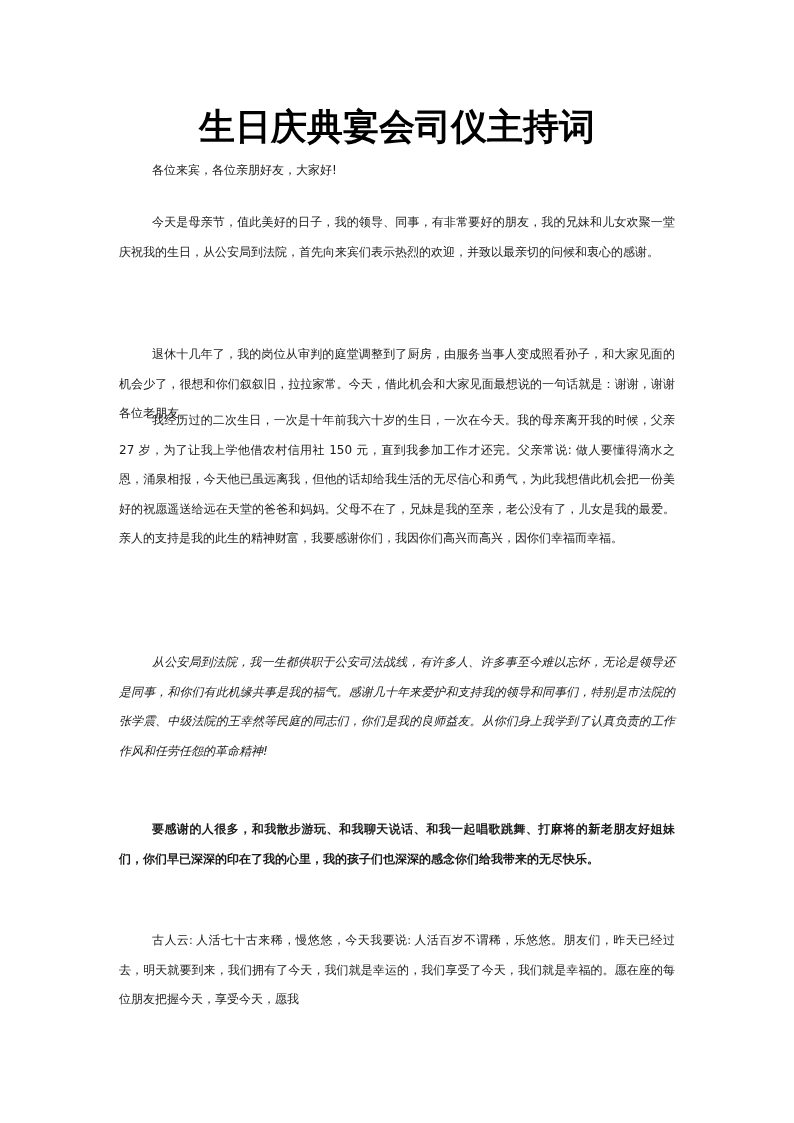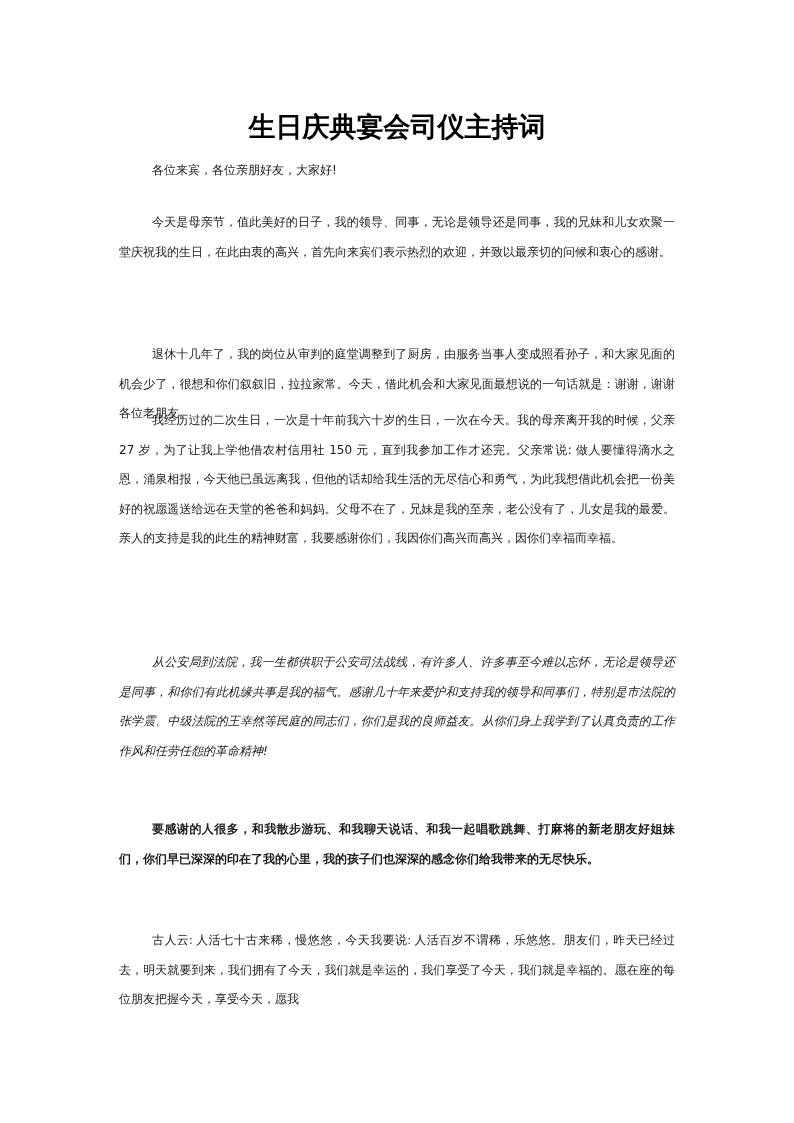--- a/index.html
+++ b/index.html
@@ -4,35 +4,35 @@
 <style>
   html, body { margin: 0; padding: 0; background: #ffffff; }
   body { width: 794px; height: 1123px; position: relative; overflow: hidden; }
   .page {
     position: absolute; left: 119px; top: 0; width: 556px;
     font-family: "DejaVu Sans", "Liberation Sans", sans-serif;
     color: #1a1a1a;
   }
   .title {
     position: absolute; left: 0; width: 556px; top: 107px;
-    text-align: center; font-size: 27px; font-weight: bold; color: #000;
+    text-align: center; font-size: 36px; font-weight: bold; color: #000;
     letter-spacing: 0px; line-height: 40px; margin: 0;
   }
   .para {
     position: absolute; left: 0; width: 556px; margin: 0;
     font-size: 12px; line-height: 29.6px; text-indent: 33px;
     text-align: justify; text-justify: inter-character; word-break: break-all;
   }
 </style>
 </head>
 <body>
 
 <div class="page">
   <h1 class="title">生日庆典宴会司仪主持词</h1>
 
   <p class="para" style="top:156px;">各位来宾，各位亲朋好友，大家好!</p>
-  <p class="para" style="top:208px;">今天是母亲节，值此美好的日子，我的领导、同事，无论是领导还是同事，我的兄妹和儿女欢聚一堂庆祝我的生日，在此由衷的高兴，首先向来宾们表示热烈的欢迎，并致以最亲切的问候和衷心的感谢。</p>
+  <p class="para" style="top:208px;">今天是母亲节，值此美好的日子，我的领导、同事，有非常要好的朋友，我的兄妹和儿女欢聚一堂庆祝我的生日，从公安局到法院，首先向来宾们表示热烈的欢迎，并致以最亲切的问候和衷心的感谢。</p>
   <p class="para" style="top:340px;">退休十几年了，我的岗位从审判的庭堂调整到了厨房，由服务当事人变成照看孙子，和大家见面的机会少了，很想和你们叙叙旧，拉拉家常。今天，借此机会和大家见面最想说的一句话就是：谢谢，谢谢各位老朋友。</p>
   <p class="para" style="top:406px;">我经历过的二次生日，一次是十年前我六十岁的生日，一次在今天。我的母亲离开我的时候，父亲 27 岁，为了让我上学他借农村信用社 150 元，直到我参加工作才还完。父亲常说: 做人要懂得滴水之恩，涌泉相报，今天他已虽远离我，但他的话却给我生活的无尽信心和勇气，为此我想借此机会把一份美好的祝愿遥送给远在天堂的爸爸和妈妈。父母不在了，兄妹是我的至亲，老公没有了，儿女是我的最爱。亲人的支持是我的此生的精神财富，我要感谢你们，我因你们高兴而高兴，因你们幸福而幸福。</p>
   <p class="para" style="top:648px;font-style:italic;">从公安局到法院，我一生都供职于公安司法战线，有许多人、许多事至今难以忘怀，无论是领导还是同事，和你们有此机缘共事是我的福气。感谢几十年来爱护和支持我的领导和同事们，特别是市法院的张学震、中级法院的王幸然等民庭的同志们，你们是我的良师益友。从你们身上我学到了认真负责的工作作风和任劳任怨的革命精神!</p>
   <p class="para" style="top:815px;font-weight:bold;">要感谢的人很多，和我散步游玩、和我聊天说话、和我一起唱歌跳舞、打麻将的新老朋友好姐妹们，你们早已深深的印在了我的心里，我的孩子们也深深的感念你们给我带来的无尽快乐。</p>
   <p class="para" style="top:926px;font-family:Liberation Serif, serif;">古人云: 人活七十古来稀，慢悠悠，今天我要说: 人活百岁不谓稀，乐悠悠。朋友们，昨天已经过去，明天就要到来，我们拥有了今天，我们就是幸运的，我们享受了今天，我们就是幸福的。愿在座的每位朋友把握今天，享受今天，愿我</p>
 </div>
 
 </body></html>

